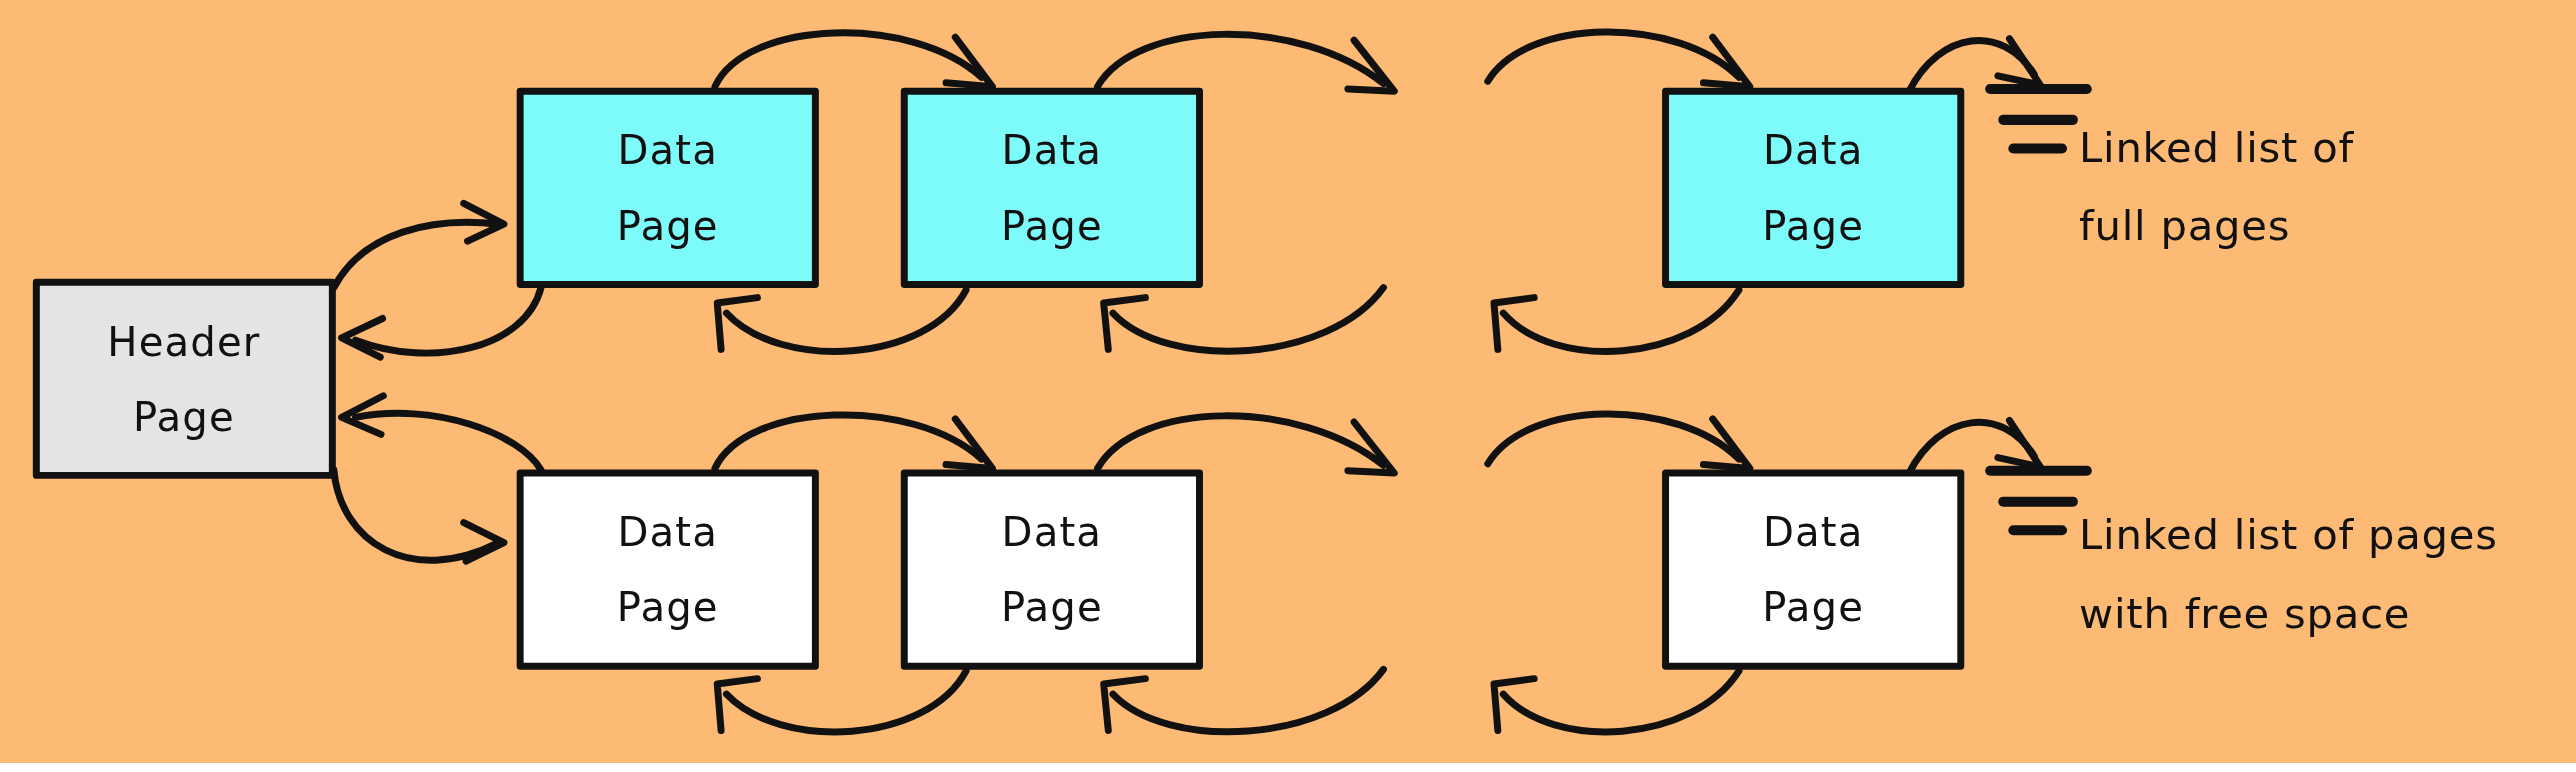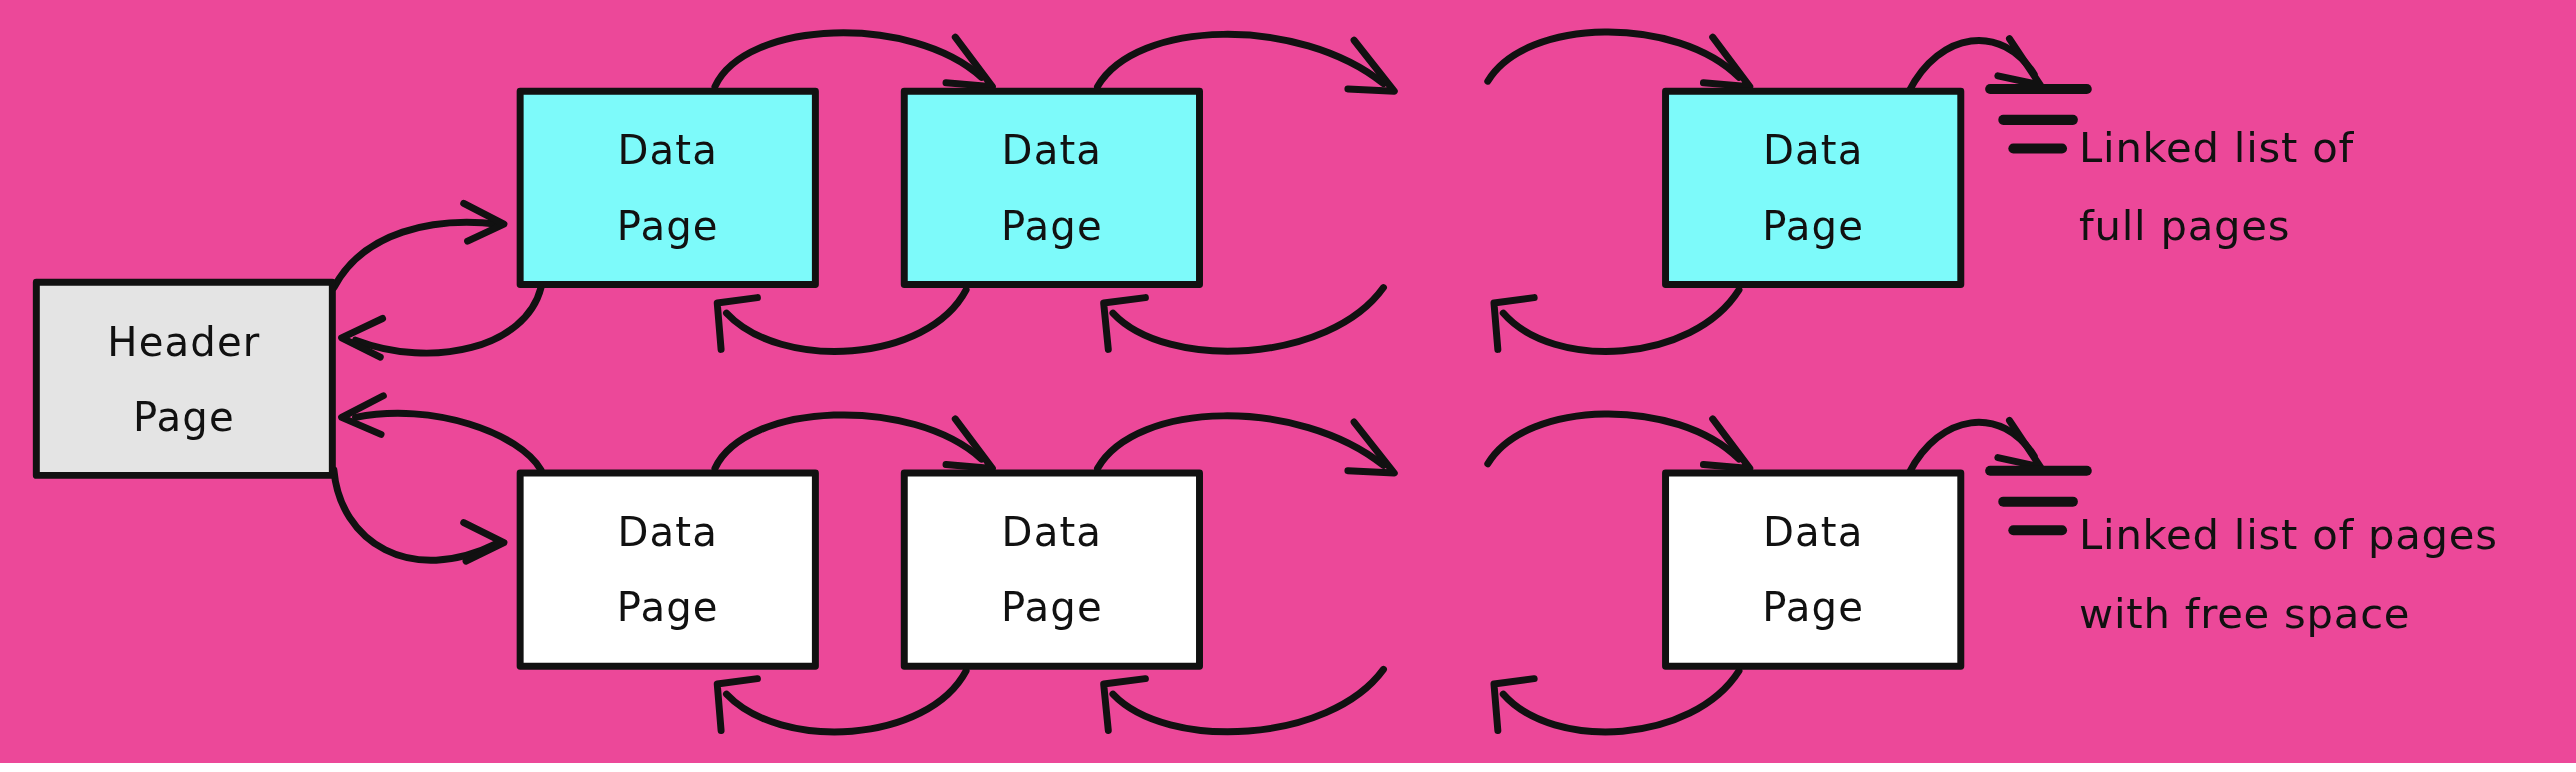--- a/index.html
+++ b/index.html
@@ -11,21 +11,21 @@
   body {
     width: 2576px;
     height: 773px;
     overflow: hidden;
     font-family: "DejaVu Sans", sans-serif;
   }
   #diagram-root {
     position: relative;
     width: 2576px;
     height: 763px;
-    background: #ec4899;
+    background: #fdba74;
   }
   svg#diagram-svg {
     position: absolute;
     top: 0;
     left: 0;
     width: 2576px;
     height: 773px;
     display: block;
   }
   .node-rect {

